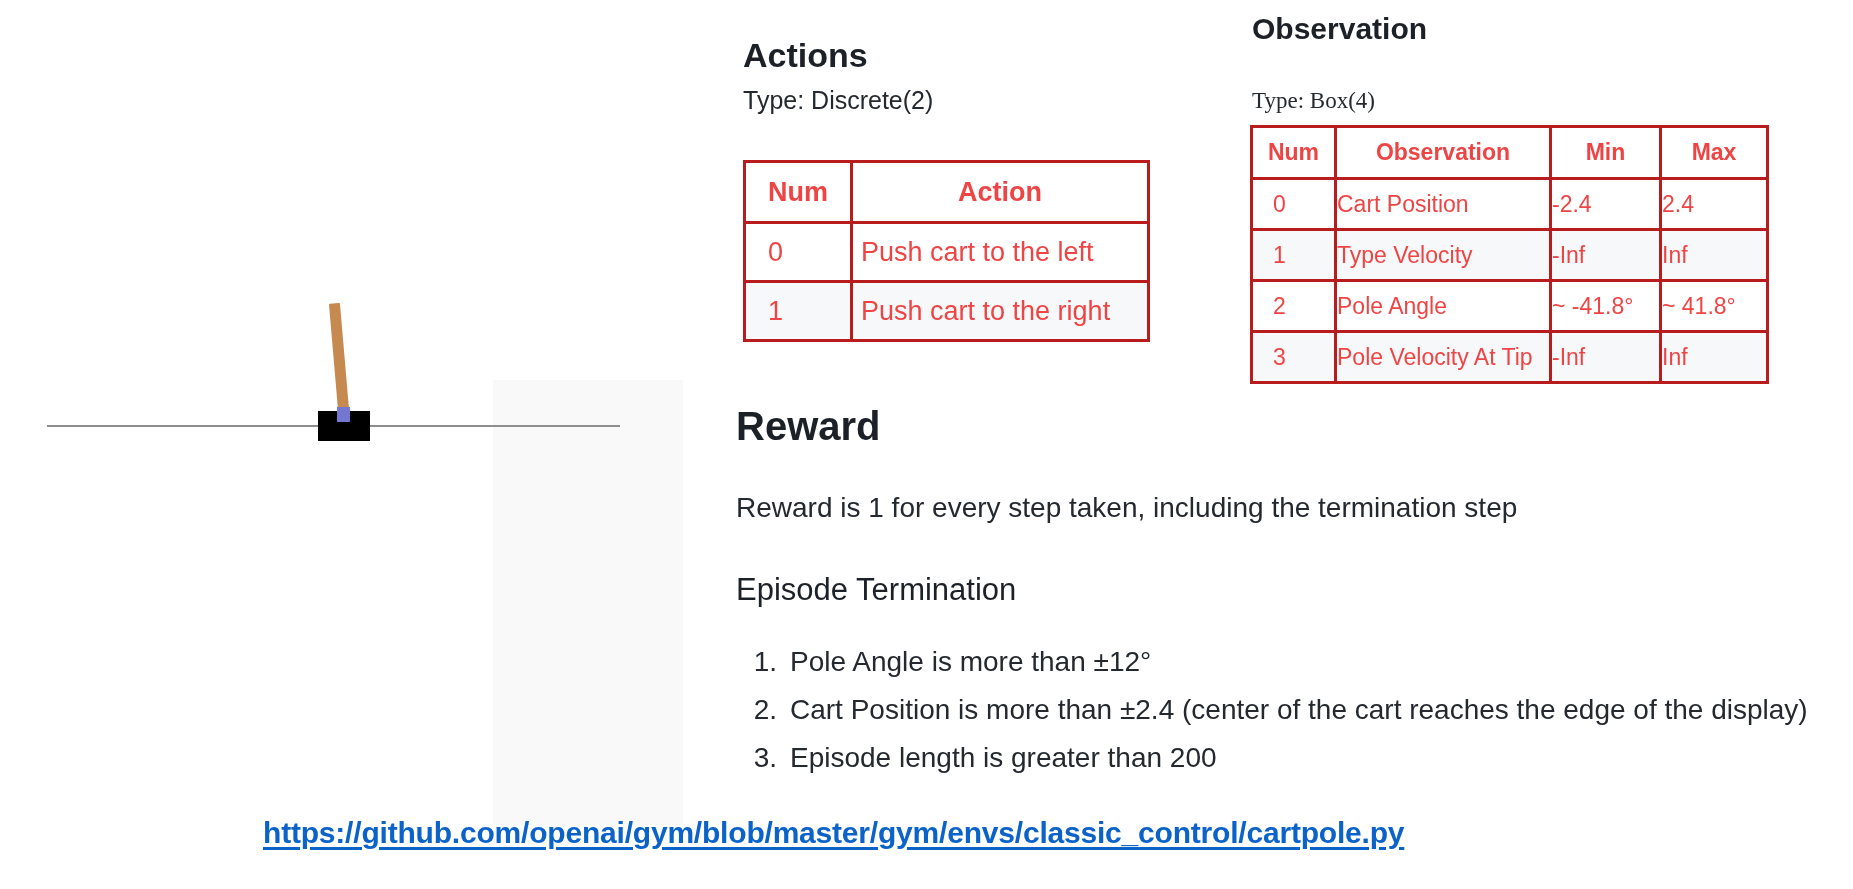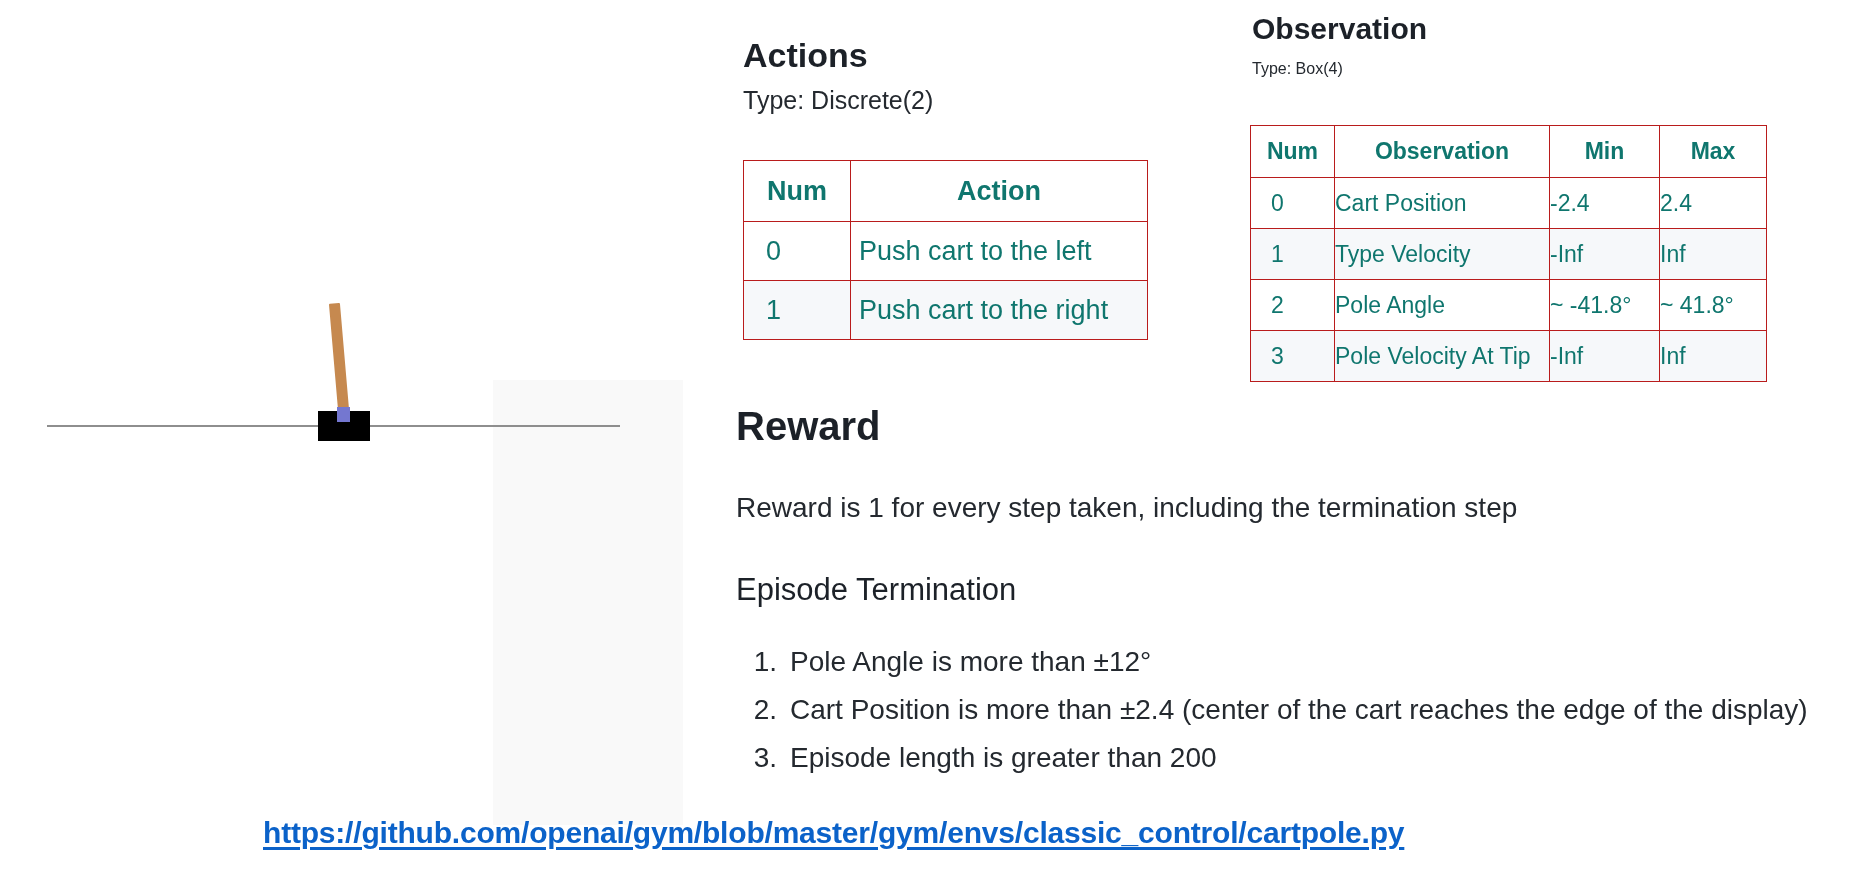--- a/index.html
+++ b/index.html
@@ -16,30 +16,30 @@
   .track-line{left:47px;top:425px;width:573px;height:2px;background:#8e8e8e;}
   .pole{left:339px;top:303px;width:11px;height:118px;background:#c6894f;
         transform:rotate(-4.9deg);transform-origin:50% 100%;border-radius:1px;}
   .cart{left:318px;top:411px;width:52px;height:30px;background:#000000;}
   .axle{left:337px;top:407px;width:13px;height:15px;background:#7477d0;}
 
   
   .h-actions{left:743px;top:36px;font-size:34px;font-weight:bold;color:#1c2128;}
   .t-actions{left:743px;top:86px;font-size:25px;color:#24292f;}
   .h-observation{left:1252px;top:12px;font-size:30px;font-weight:bold;color:#1c2128;}
-  .t-observation{left:1252px;top:60px;font-size:16px;color:#24292f;}
+  .t-observation{left:1252px;top:88px;font-size:23px;color:#24292f;font-family:Liberation Serif, serif;}
   .h-reward{left:736px;top:404px;font-size:40px;font-weight:bold;color:#1c2128;}
   .p-reward{left:736px;top:492px;font-size:28px;color:#24292f;}
   .h-episode{left:736px;top:572px;font-size:31px;font-weight:normal;color:#1c2128;}
 
   
   table.gh-table{border-collapse:collapse;background:#ffffff;table-layout:fixed;}
   table.gh-table th,table.gh-table td{
-    border:1px solid #b91c1c;vertical-align:middle;box-sizing:border-box;
-    overflow:hidden;white-space:nowrap;color:#0f766e;
+    border:3px solid #b91c1c;vertical-align:middle;box-sizing:border-box;
+    overflow:hidden;white-space:nowrap;color:#ef4444;
   }
   table.gh-table th{font-weight:bold;text-align:center;background:#ffffff;}
   table.gh-table tr.striped td{background:#f6f8fa;}
 
   #actions-table{left:743px;top:160px;font-size:27px;}
   #actions-table th{height:61px;}
   #actions-table td{height:59px;}
   #actions-table th:nth-child(1){width:107px;}
   #actions-table th:nth-child(2){width:297px;margin-top:9px;}
   #actions-table td{text-align:left;}

